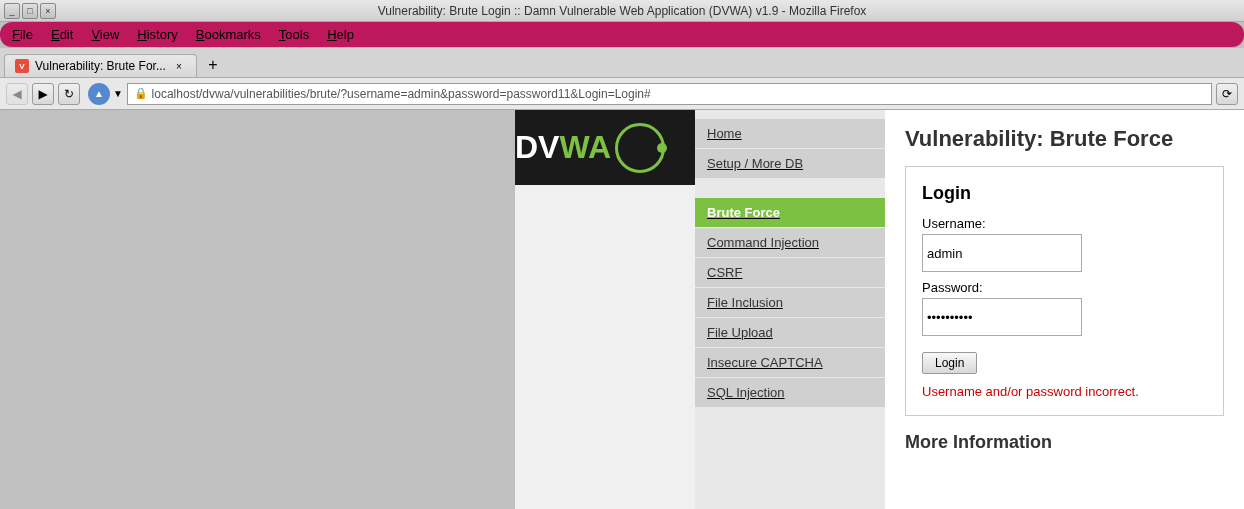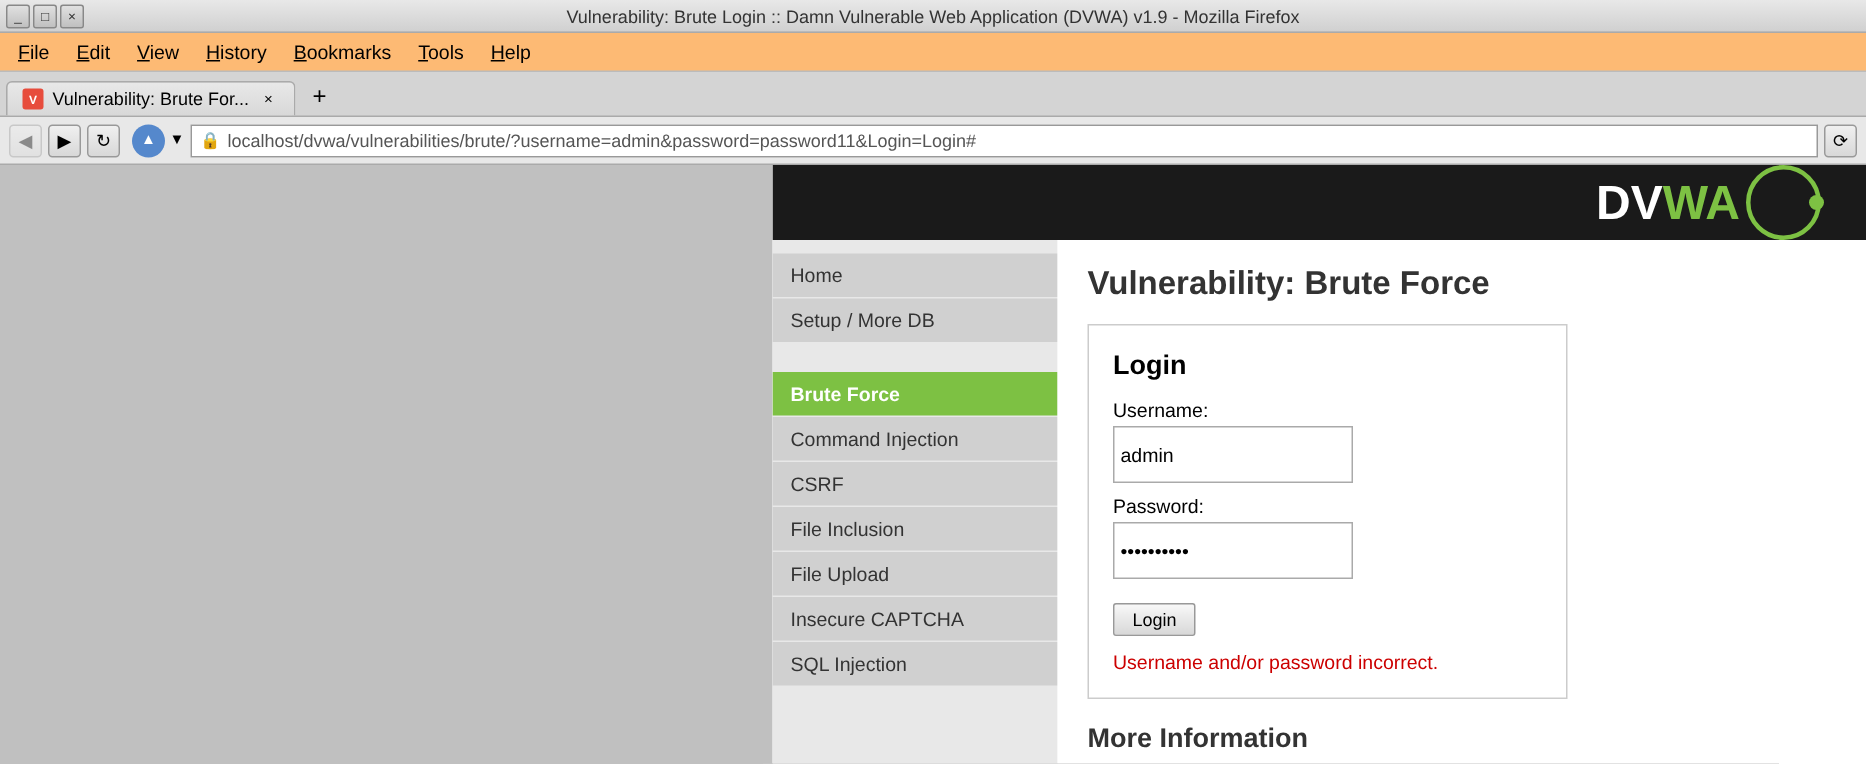--- a/index.html
+++ b/index.html
@@ -28,27 +28,28 @@
       background: linear-gradient(to bottom, #e0e0e0, #c0c0c0);
       border: 1px solid #888;
       border-radius: 2px;
       cursor: pointer;
       display: flex; align-items: center; justify-content: center;
       font-size: 9px;
     }
 
     
     .menu-bar {
-      background: #fdba74;
+      background: #be185d;
       height: 26px;
       display: flex;
       align-items: center;
       padding: 0 4px;
       border-bottom: 1px solid #bbb;
       gap: 2px;
+      border-radius: 12px;
     }
     .menu-item {
       padding: 3px 8px;
       font-size: 13px;
       cursor: pointer;
       border-radius: 3px;
     }
     .menu-item span { text-decoration: underline; }
 
     
@@ -156,21 +157,21 @@
       background: #c0c0c0;
       flex-shrink: 0;
     }
 
     
     .site-content {
       flex: 1;
       background: #f0f0f0;
       overflow: hidden;
       display: flex;
-      flex-direction: column;
+      flex-direction: row;
     }
 
     
     .dvwa-header {
       background: #1a1a1a;
       height: 75px;
       display: flex;
       align-items: center;
       justify-content: flex-end;
       padding-right: 30px;
@@ -219,20 +220,21 @@
       flex: 1;
       background: #f5f5f5;
     }
 
     
     .dvwa-nav {
       width: 190px;
       background: #e8e8e8;
       flex-shrink: 0;
       padding: 8px 0;
+      text-decoration: underline;
     }
     .nav-section {
       margin-bottom: 4px;
     }
     .nav-link {
       display: block;
       padding: 7px 12px;
       font-size: 13px;
       color: #333;
       text-decoration: none;

